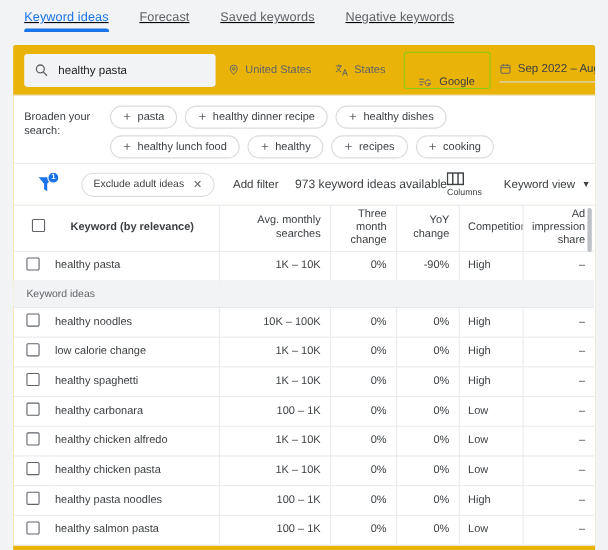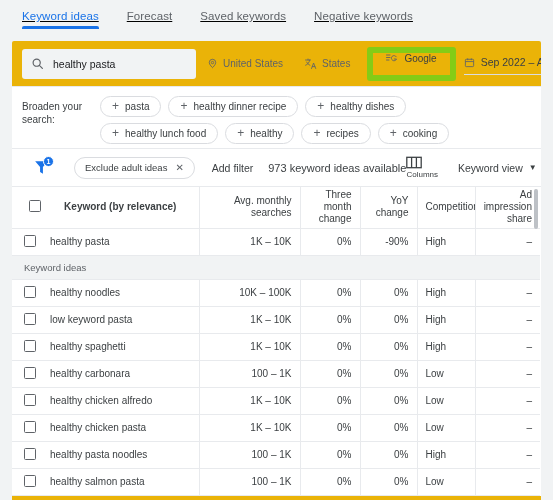--- a/index.html
+++ b/index.html
@@ -72,23 +72,23 @@
   }
   .searchbox .val { font-size: 10.5px; color: #202124; }
   .svgic { display:block; }
   .chiplike {
     display: flex; align-items: center; gap: 5px;
     font-size: 10px; color: #5f6368;
     padding: 0 11px;
     white-space: nowrap;
   }
   .boxbtn {
-    display: flex; align-items: flex-start; gap: 6px;
+    display: flex; align-items: flex-end; gap: 6px;
     font-size: 10px; color: #3c4043;
-    border: 6px solid #84cc16;
+    border: 1px solid #84cc16;
     border-radius: 3px;
     height: 34px;
     padding: 0 13px;
     margin-left: 6px;
     white-space: nowrap;
   }
   .daterange {
     display: flex; align-items: center; gap: 6px;
     font-size: 10.5px; color: #3c4043;
     margin-left: 8px;
@@ -396,21 +396,21 @@
               <td class="c-check"><span class="cb"></span></td>
               <td class="c-kw">healthy noodles</td>
               <td class="c-avg">10K – 100K</td>
               <td class="c-3m">0%</td>
               <td class="c-yoy">0%</td>
               <td class="c-comp">High</td>
               <td class="c-ad">–</td>
             </tr>
             <tr>
               <td class="c-check"><span class="cb"></span></td>
-              <td class="c-kw">low keyword pasta</td>
+              <td class="c-kw">low calorie change</td>
               <td class="c-avg">1K – 10K</td>
               <td class="c-3m">0%</td>
               <td class="c-yoy">0%</td>
               <td class="c-comp">High</td>
               <td class="c-ad">–</td>
             </tr>
             <tr>
               <td class="c-check"><span class="cb"></span></td>
               <td class="c-kw">healthy spaghetti</td>
               <td class="c-avg">1K – 10K</td>

